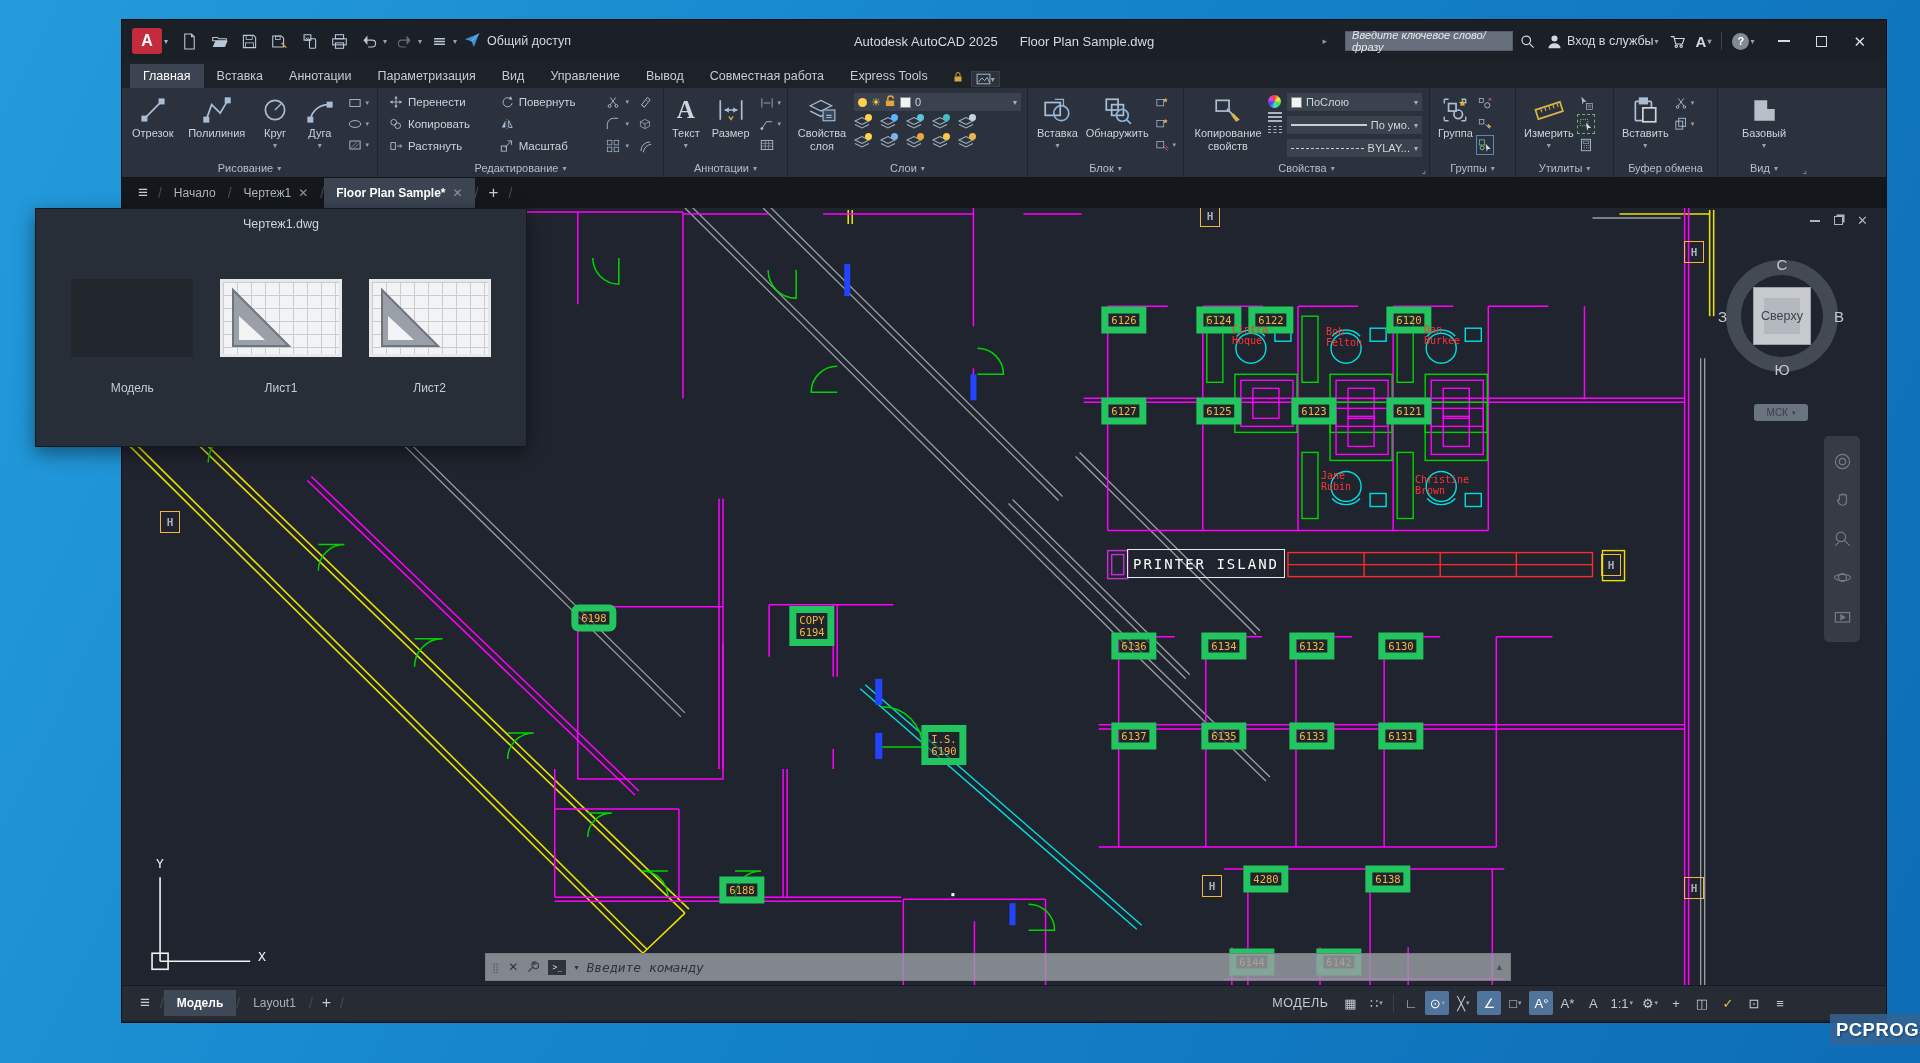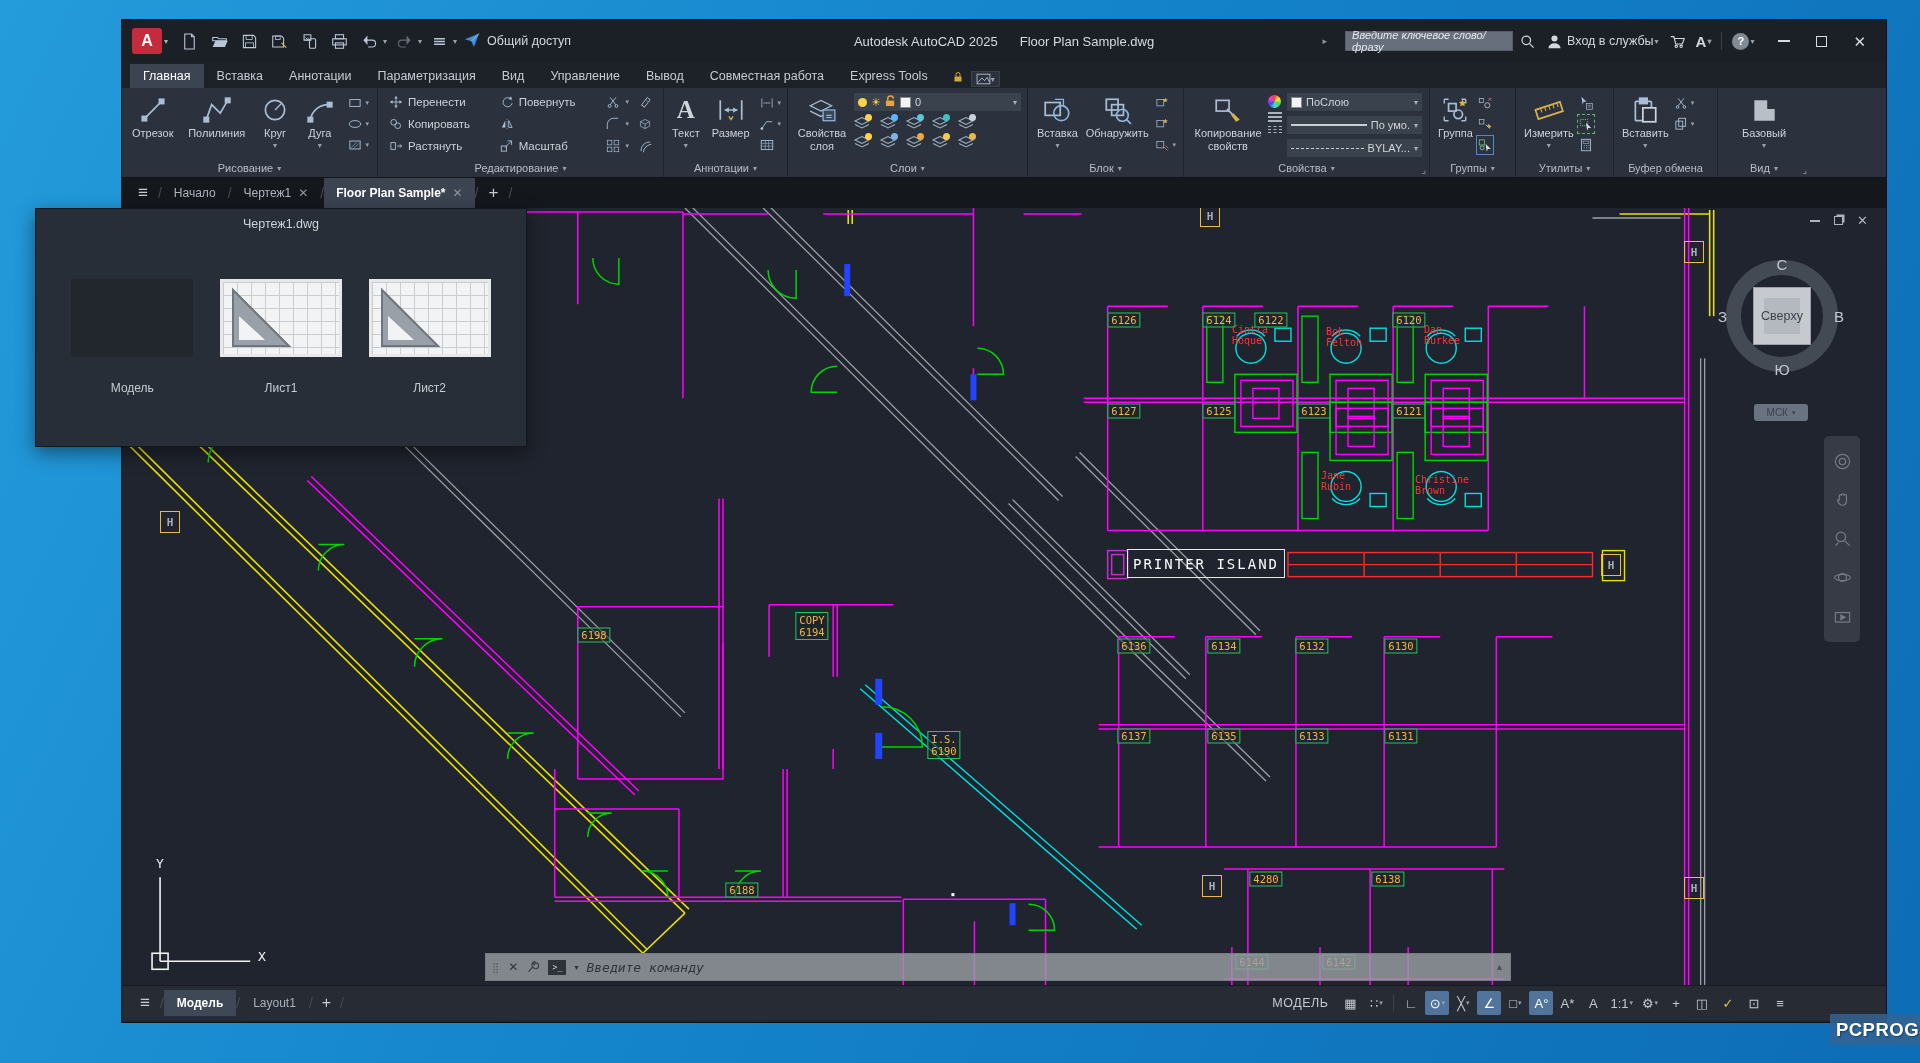--- a/index.html
+++ b/index.html
@@ -91,21 +91,21 @@
   .ft-menu { font-size:17px; color:#c6cbd3; padding:0 10px; }
   .ftab { display:flex; align-items:center; gap:7px; padding:6px 12px; font-size:12px; height:100%; }
   .ftab.active { background:#3c4452; color:#fff; font-weight:bold; }
   .ftab .x { color:#8f969f; font-weight:normal; font-size:12px; }
   .fsl { color:#434b56; font-size:14px; }
   .ft-add { font-size:17px; color:#c6cbd3; padding:0 10px; }
 
   
   .canvas { position:relative; height:777px; background:#20242e; overflow:hidden; }
   .plan { position:absolute; inset:0; }
-  .tagbox { position:absolute; transform:translate(-50%,-50%); border:1px solid #22c55e; color:#f0b83c;
+  .tagbox { position:absolute; transform:translate(-50%,-50%); border:7px solid #22c55e; color:#f0b83c;
             font-family:"DejaVu Sans Mono",monospace; font-size:10.5px; padding:0 3px; line-height:13px;
             white-space:nowrap; background:rgba(32,36,46,.55); }
   .tagbox.two { text-align:center; line-height:12px; padding:1px 3px; }
   .nametxt { position:absolute; transform:translate(-50%,0); color:#ff3434; font-family:"DejaVu Sans Mono",monospace;
              font-size:10px; line-height:11px; text-align:left; white-space:pre; }
   .printer { position:absolute; left:1005px; top:341px; width:158px; height:29px; border:1.5px solid #e8e8e8;
              color:#fff; font-family:"DejaVu Sans Mono",monospace; font-size:14px; letter-spacing:2px;
              display:flex; align-items:center; justify-content:center; }
   .colmark { position:absolute; transform:translate(-50%,-50%); width:20px; height:22px; border:1px solid #f0b83c;
              color:#a9aeb5; font-size:11px; font-weight:bold; display:flex; align-items:center; justify-content:center;
@@ -1048,21 +1048,21 @@
           <div class="tagbox" style="left: 1190px; top: 438px;">6132</div>
           <div class="tagbox" style="left: 1279px; top: 438px;">6130</div>
           <div class="tagbox" style="left: 1012px; top: 528px;">6137</div>
           <div class="tagbox" style="left: 1102px; top: 528px;">6135</div>
           <div class="tagbox" style="left: 1190px; top: 528px;">6133</div>
           <div class="tagbox" style="left: 1279px; top: 528px;">6131</div>
           <div class="tagbox" style="left: 1144px; top: 671px;">4280</div>
           <div class="tagbox" style="left: 1266px; top: 671px;">6138</div>
           <div class="tagbox" style="left: 1130px; top: 754px;">6144</div>
           <div class="tagbox" style="left: 1217px; top: 754px;">6142</div>
-          <div class="tagbox" style="left: 472px; top: 427px;">6198</div>
+          <div class="tagbox" style="left: 472px; top: 410px; border-radius: 7px;">6198</div>
           <div class="tagbox" style="left: 620px; top: 682px;">6188</div>
           <div class="tagbox two" style="left: 690px; top: 418px;">COPY<br>6194</div>
           <div class="tagbox two" style="left: 822px; top: 537px;">I.S.<br>6190</div>
           <div class="nametxt" style="left: 1128px; top: 116px;">Cintra
 Hoque</div>
           <div class="nametxt" style="left: 1222px; top: 118px;">Bob
 Felton</div>
           <div class="nametxt" style="left: 1320px; top: 116px;">Dan
 Burkee</div>
           <div class="nametxt" style="left: 1214px; top: 262px;">Jane

